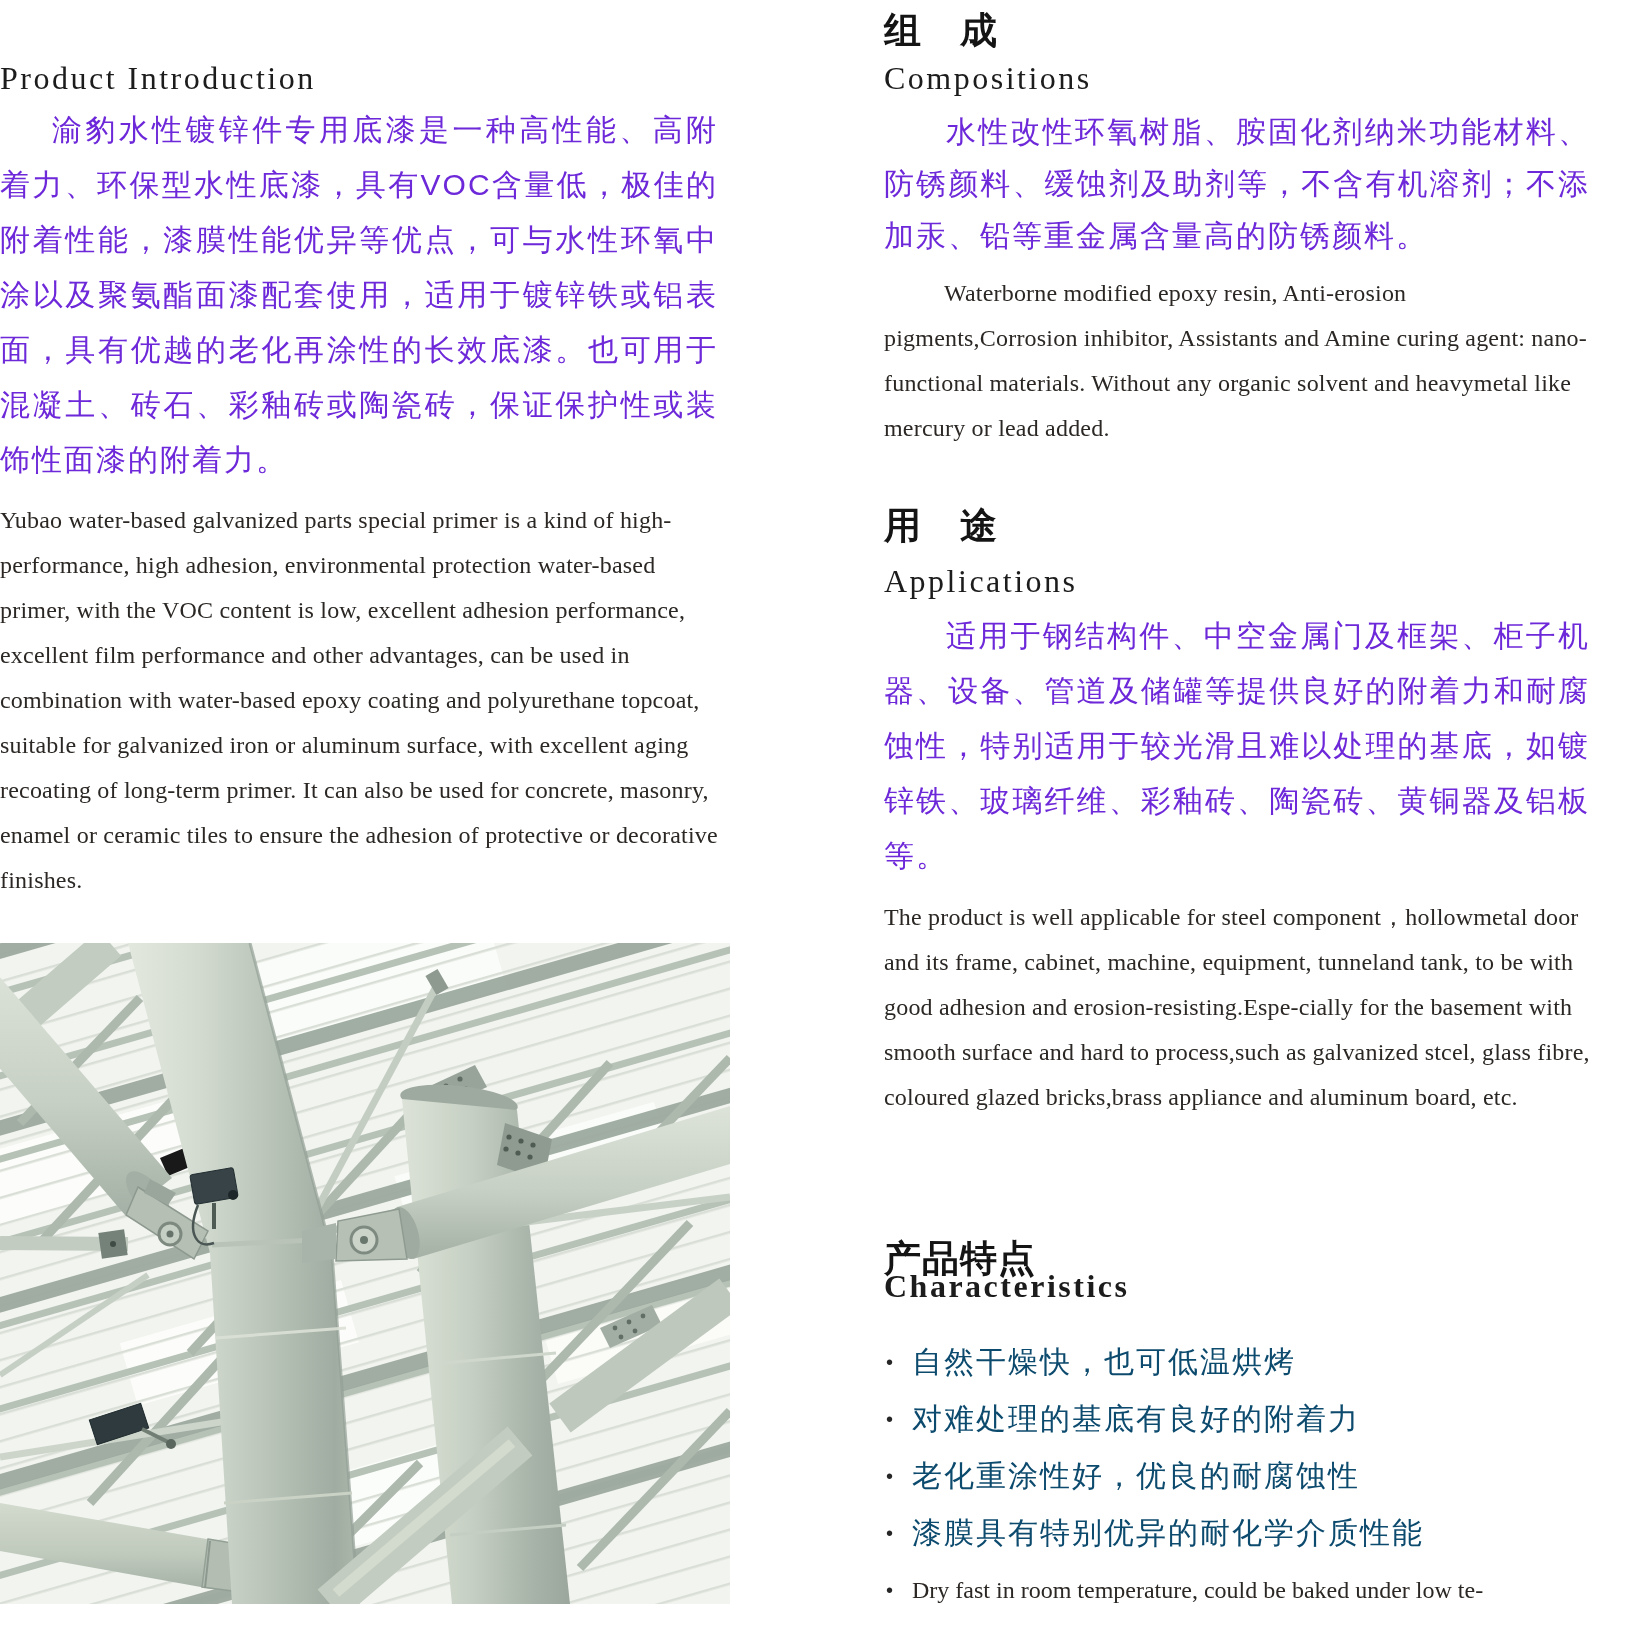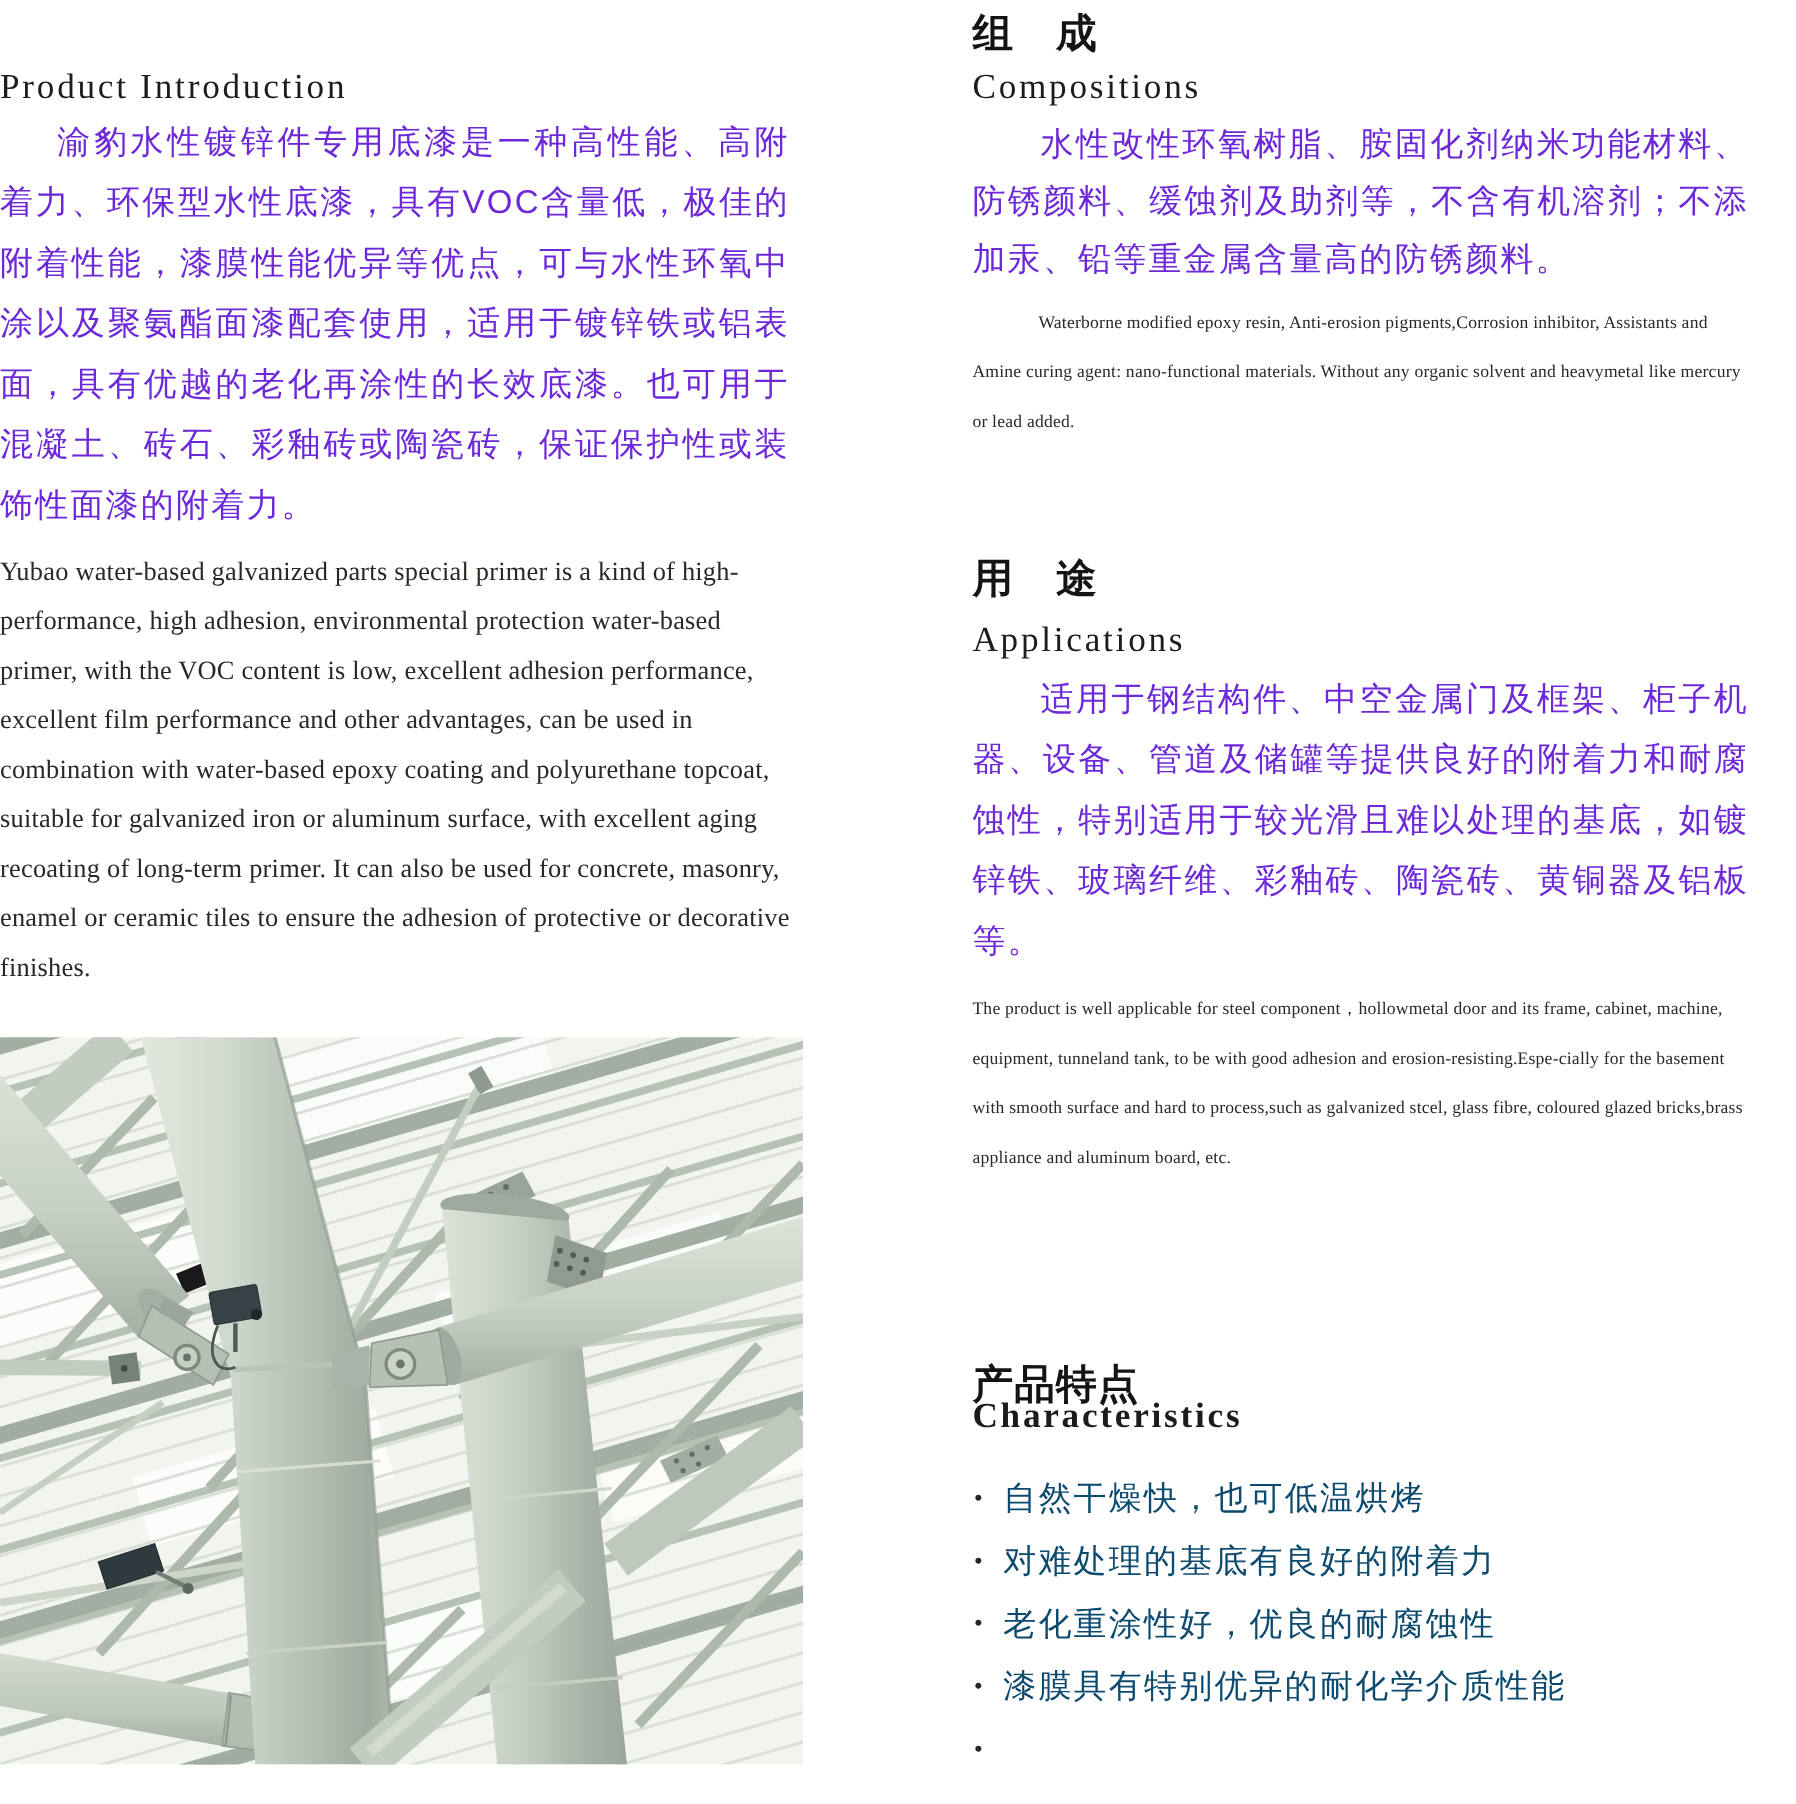--- a/index.html
+++ b/index.html
@@ -9,21 +9,21 @@
   .col-right{position:absolute;left:884px;top:0;width:706px;height:1640px;}
   .abs{position:absolute;left:0;right:0;}
   .h-zh{font-family:"Liberation Sans",sans-serif;font-weight:700;font-size:37px;
         color:#141414;letter-spacing:1px;margin:0;}
   .h-en{font-family:"Liberation Serif",serif;font-weight:400;font-size:32px;
         color:#1c1c1c;letter-spacing:2.5px;}
   .zh-body{font-size:30px;line-height:55px;letter-spacing:2px;color:#6d28d9;
            text-align:justify;margin:0;font-weight:400;}
   .en-body{font-family:"Liberation Serif",serif;font-size:24px;line-height:45px;
            color:#2b2724;letter-spacing:0.2px;margin:0;}
-  .col-right .en-body{font-size:16px;}
+  .col-right .en-body{font-size:24px;}
   .indent-2em{text-indent:52px;}
   .indent-zh-r{text-indent:62px;}
   .indent-en-r{text-indent:60px;}
   .comp-zh{line-height:52px;}
   .bullets{position:absolute;top:1334px;left:0;right:0;}
   .bullet-row{display:flex;align-items:center;height:57px;}
   .bullet-dot{font-size:20px;color:#262626;width:26px;flex:0 0 26px;
               text-align:left;padding-left:2px;}
   .bullet-zh{font-size:30px;letter-spacing:2px;color:#0c4a6e;}
   .bullet-en{font-family:"Liberation Serif",serif;font-size:24px;color:#2b2724;}
@@ -232,16 +232,17 @@
       <div class="bullet-row">
         <span class="bullet-dot">•</span>
         <span class="bullet-zh">老化重涂性好，优良的耐腐蚀性</span>
       </div>
       <div class="bullet-row">
         <span class="bullet-dot">•</span>
         <span class="bullet-zh">漆膜具有特别优异的耐化学介质性能</span>
       </div>
       <div class="bullet-row">
         <span class="bullet-dot">•</span>
+        <span class="bullet-en">Dry fast in room temperature, could be baked under low te-</span>
       </div>
     </div>
   </div>
 </div>
 
 </body></html>

